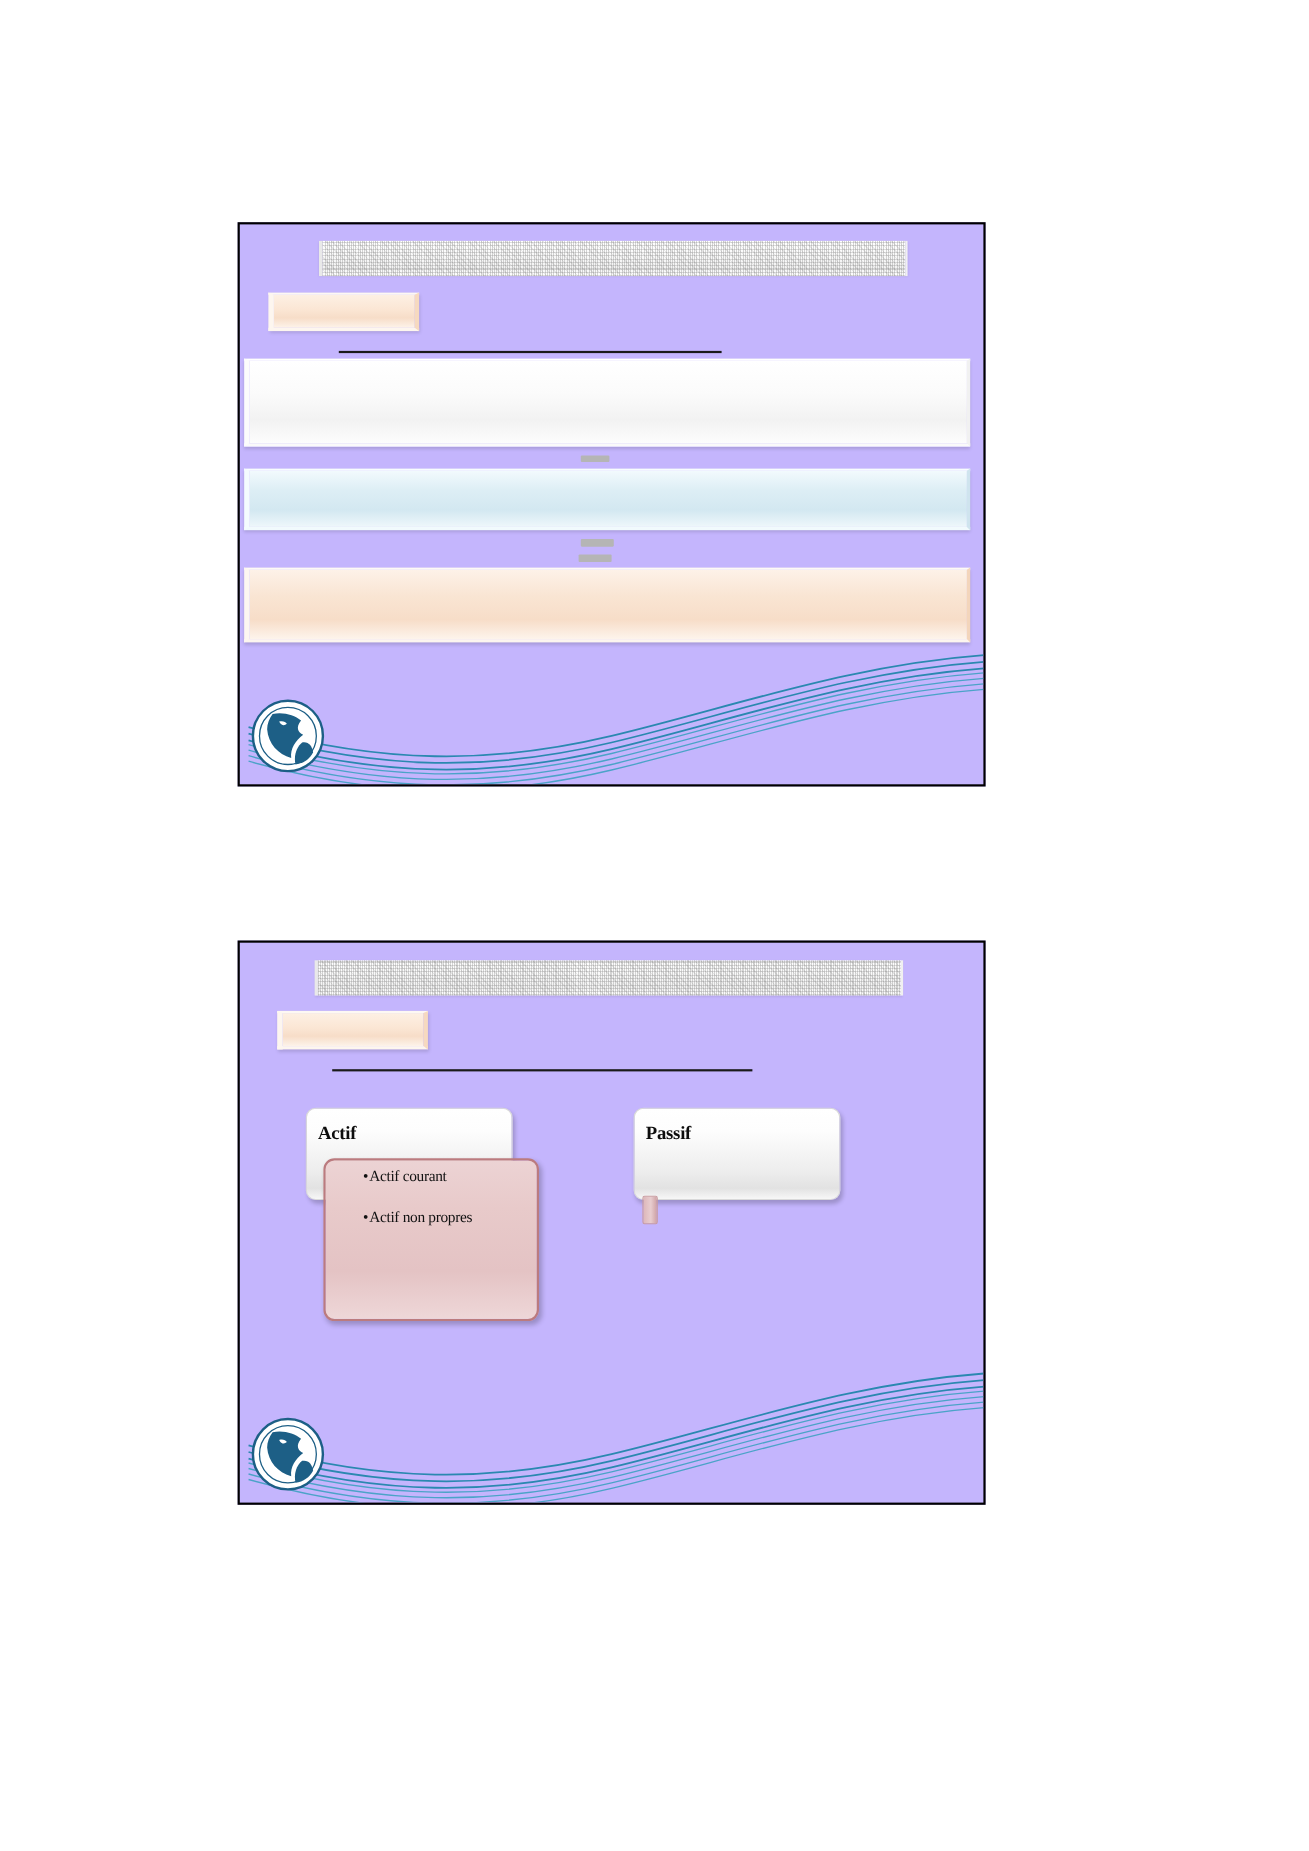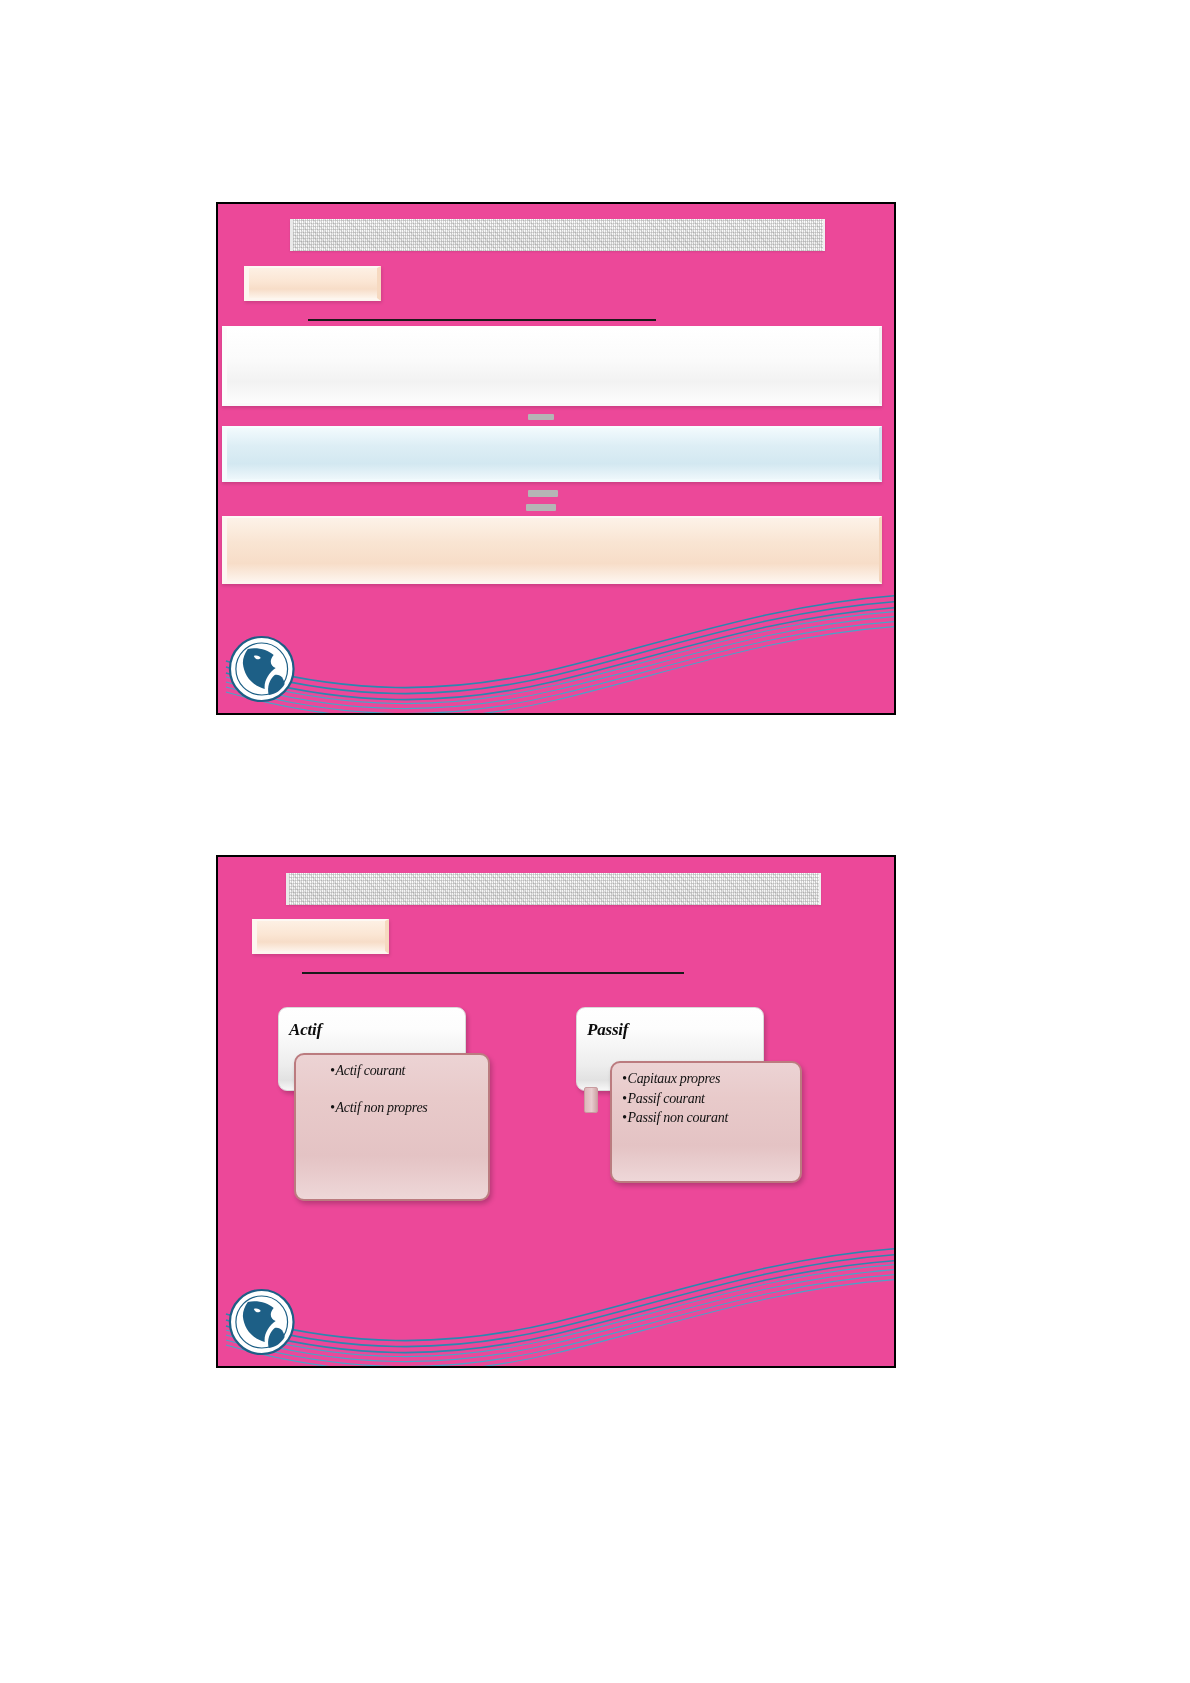--- a/index.html
+++ b/index.html
@@ -7,24 +7,23 @@
     width: 1190px; height: 1683px;
     background: #ffffff;
     font-family: "Liberation Serif", serif;
     overflow: hidden;
   }
   .page { position: relative; width: 1190px; height: 1683px; background:#fff; }
 
   
   .slide {
     position: absolute;
-    background: #ec4899;
+    background: #c4b5fd;
     border: 2px solid #000000;
     overflow: hidden;
-    font-style: italic;
   }
   #slide-1 { left: 216px; top: 202px;  width: 680px; height: 513px; }
   #slide-2 { left: 216px; top: 855px;  width: 680px; height: 513px; }
 
   
   .title-band {
     position: absolute;
     background:
       repeating-linear-gradient(90deg, rgba(120,120,120,.30) 0 1px, rgba(255,255,255,0) 1px 2px),
       repeating-linear-gradient(0deg,  rgba(100,100,100,.22) 0 1px, rgba(255,255,255,0) 1px 3px),
@@ -205,27 +204,20 @@
         <li>Actif non propres</li>
       </ul>
     </div>
 
     <div class="box-head" style="left:358px; top:150px; width:188px; height:84px;">
       <span class="label">Passif</span>
     </div>
 
     <div class="connector" style="left:366px; top:230px; width:14px; height:26px; border-radius:2px;"></div>
 
-    <div class="box-body tight" style="left:392px; top:204px; width:192px; height:122px;">
-      <ul>
-        <li>Capitaux propres</li>
-        <li>Passif courant</li>
-        <li>Passif non courant</li>
-      </ul>
-    </div>
 
     <svg class="footer-art" viewBox="0 0 680 130" preserveAspectRatio="none">
       <g fill="none" stroke="#2a88b0" stroke-width="1.6">
         <path d="M8,78 C130,112 230,112 340,86 C450,60 560,20 690,12"></path>
         <path d="M8,84 C130,118 230,118 340,92 C450,66 560,26 690,18"></path>
         <path d="M8,90 C130,124 230,124 340,98 C450,72 560,32 690,24"></path>
       </g>
       <g fill="none" stroke="#4ba3c8" stroke-width="1.2">
         <path d="M8,94 C130,128 230,128 340,102 C450,76 560,36 690,28"></path>
         <path d="M8,99 C130,133 230,133 340,107 C450,81 560,41 690,33"></path>

